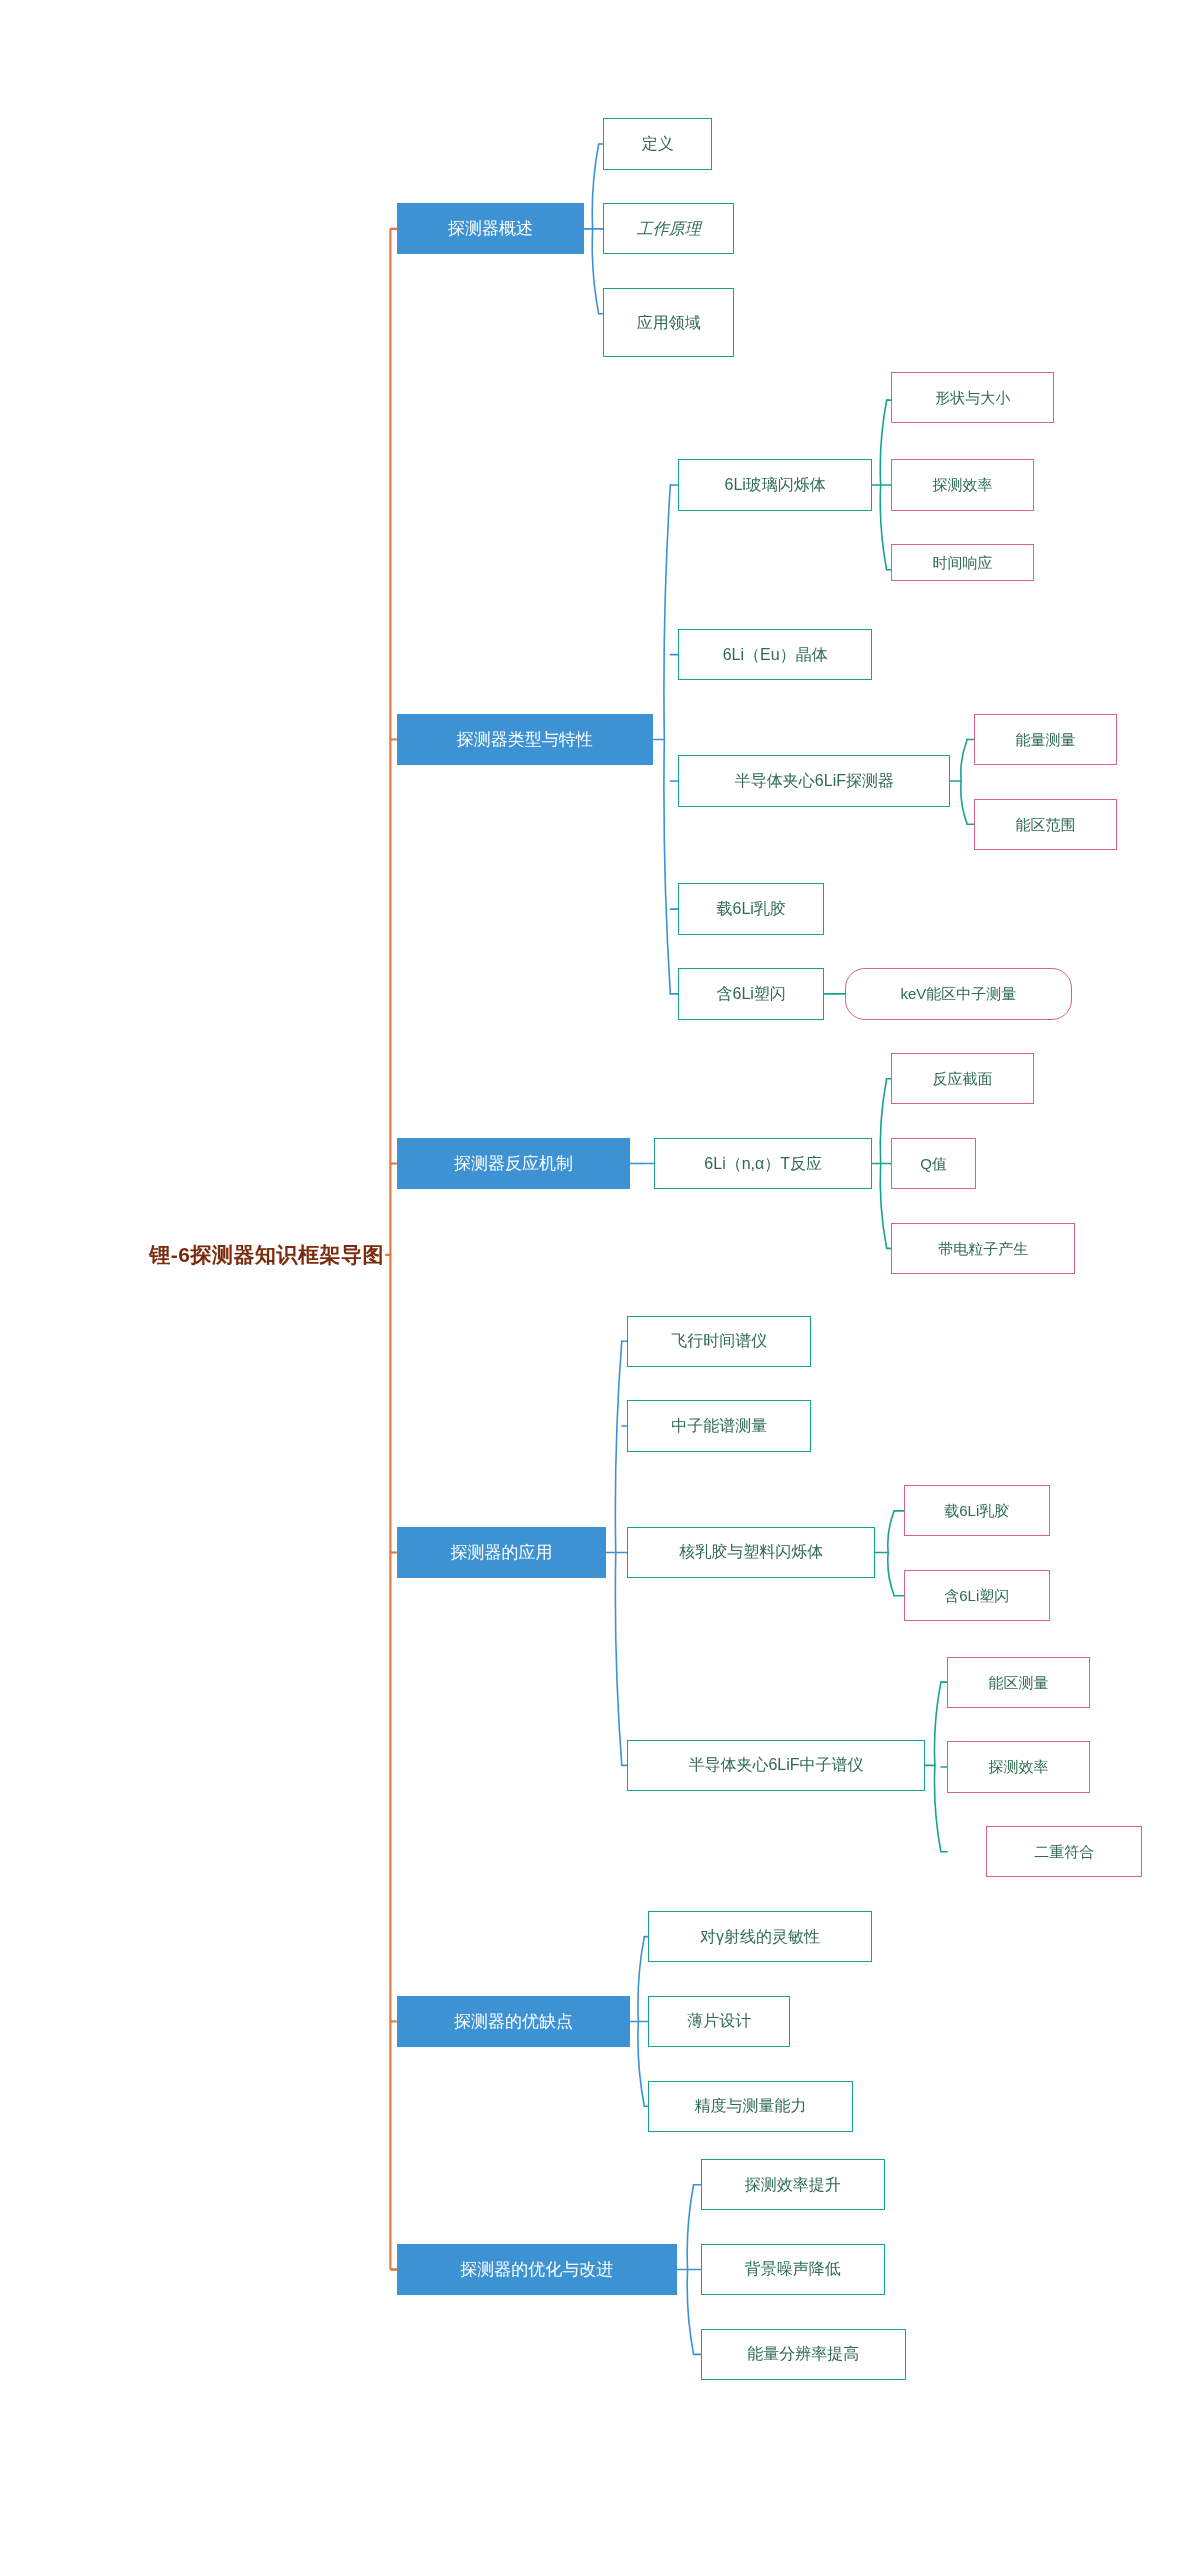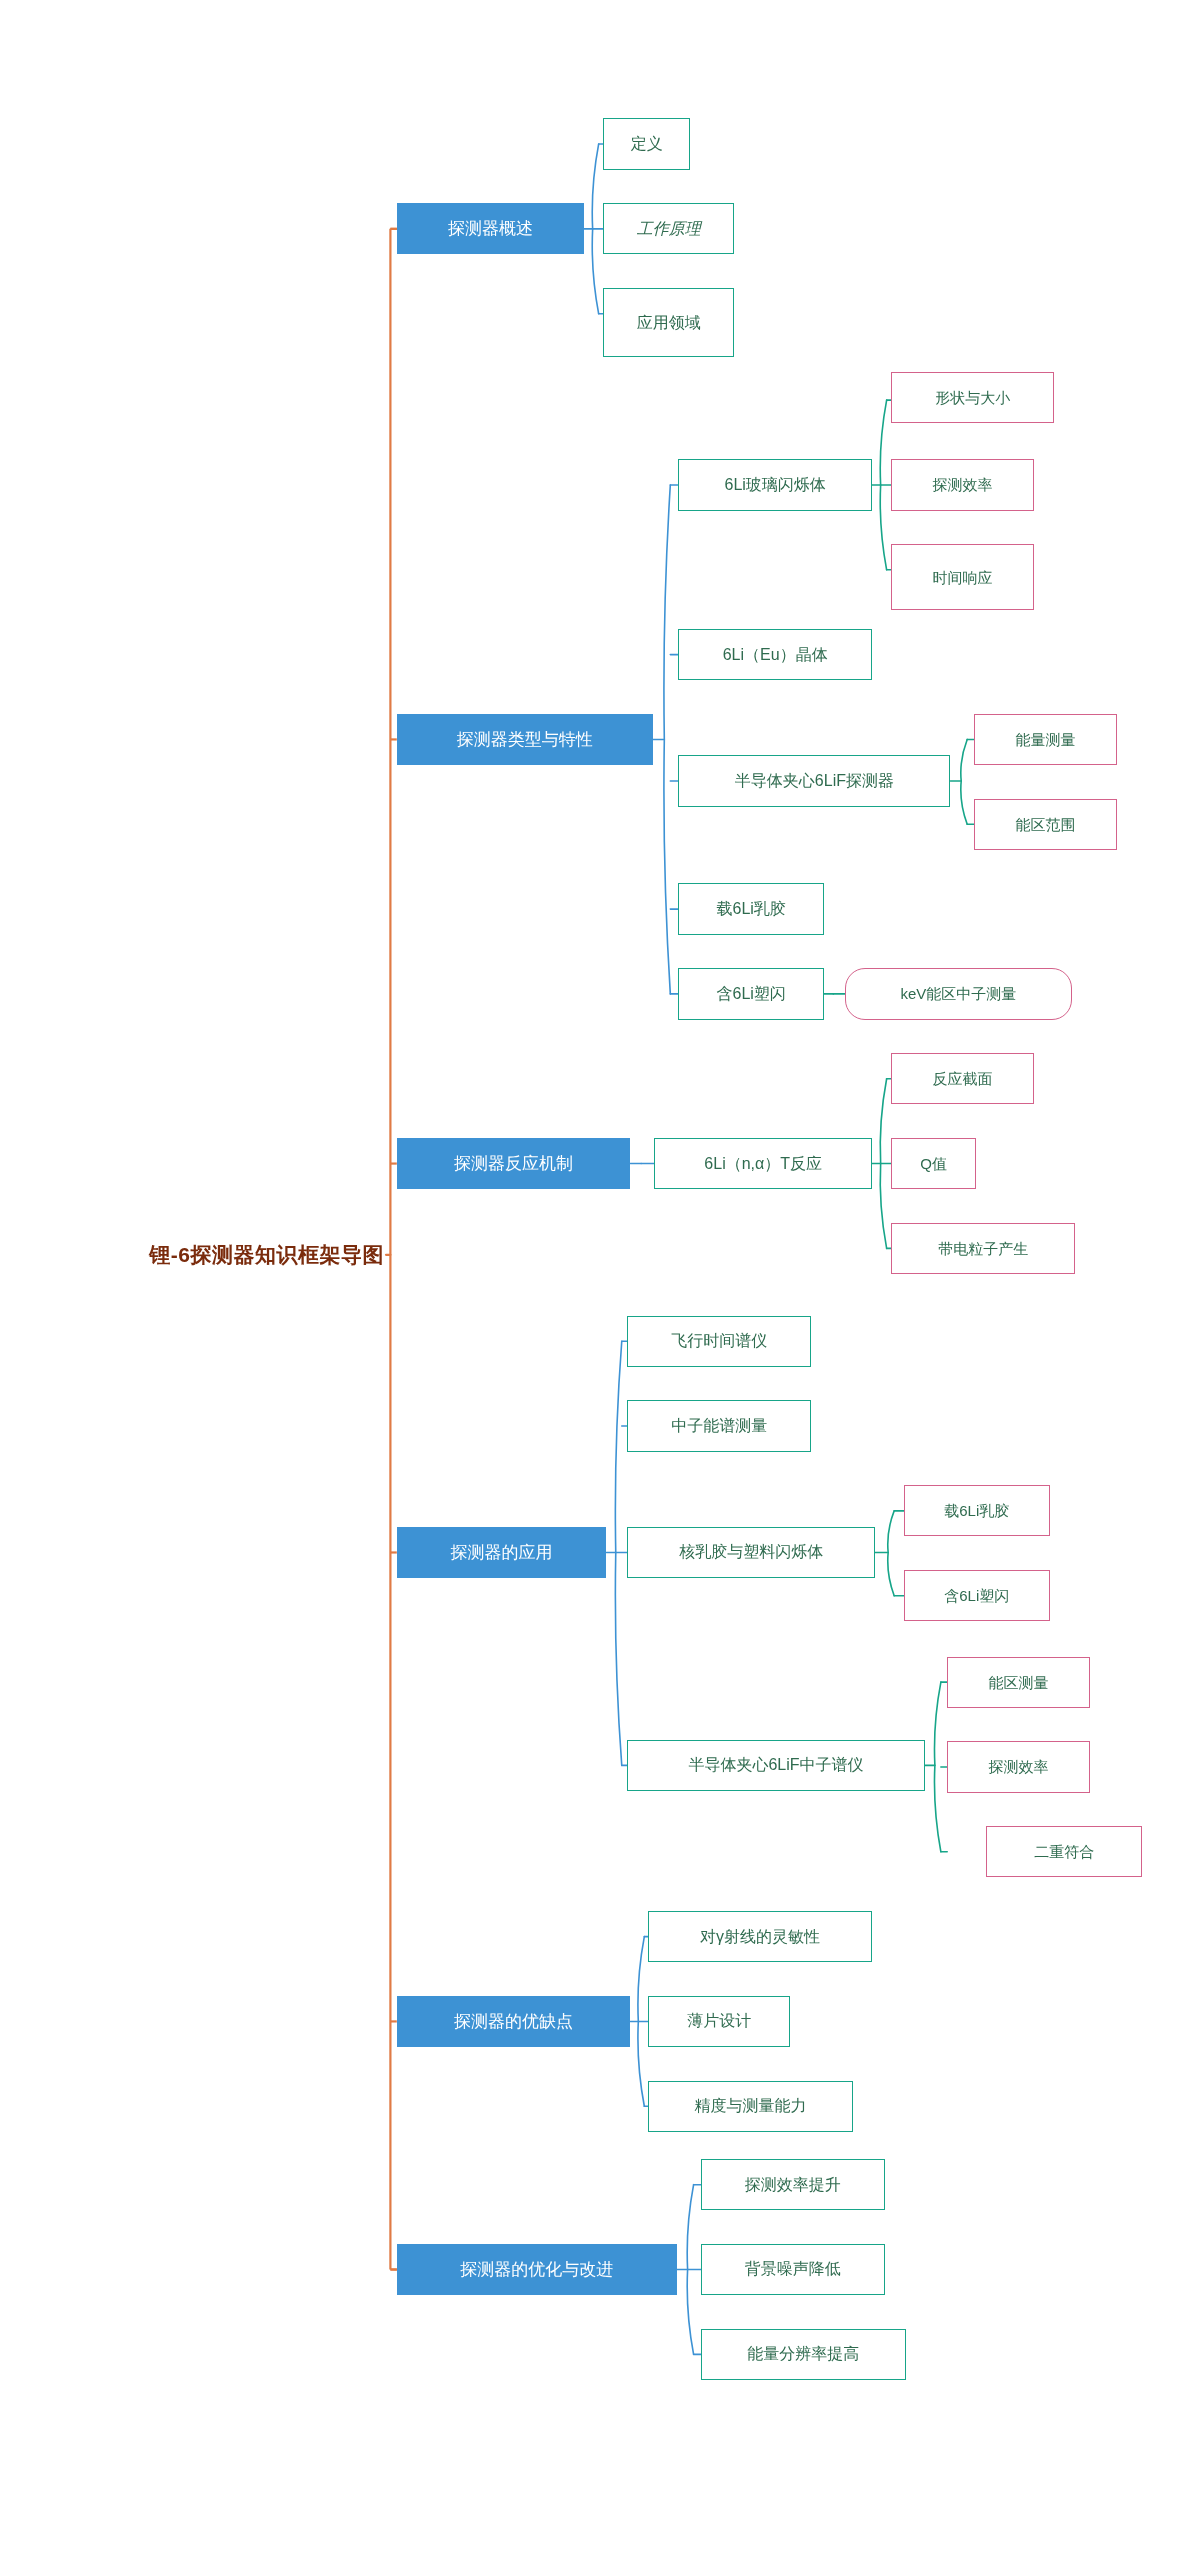--- a/index.html
+++ b/index.html
@@ -122,28 +122,28 @@
       <path d="M 644.32 2106.2551337896703 L 648 2106.2551337896703" fill="none" stroke="#3D92D4" stroke-width="1.6" stroke-linecap="round"></path>
       <path d="M 676.8000000000001 2269.50591163659 L 687.6 2269.50591163659" fill="none" stroke="#3D92D4" stroke-width="1.6" stroke-linecap="round"></path>
       <path d="M 693.6 2184.6795270690727 Q 685.6 2227.0927193528314 687.6 2269.50591163659 Q 685.6 2311.919103920349 693.6 2354.332296204107" fill="none" stroke="#3D92D4" stroke-width="1.6" stroke-linecap="round"></path>
       <path d="M 693.6 2184.6795270690727 L 700.8000000000001 2184.6795270690727" fill="none" stroke="#3D92D4" stroke-width="1.6" stroke-linecap="round"></path>
       <path d="M 687.6 2269.50591163659 L 700.8000000000001 2269.50591163659" fill="none" stroke="#3D92D4" stroke-width="1.6" stroke-linecap="round"></path>
       <path d="M 693.6 2354.332296204107 L 700.8000000000001 2354.332296204107" fill="none" stroke="#3D92D4" stroke-width="1.6" stroke-linecap="round"></path>
     </svg>
   <div id="nodes">
       <div class="node root" style="left: 56px; top: 1233.98px; width: 328px; height: 41.6129px;">锂-6探测器知识框架导图</div>
       <div class="node lvl1" style="left: 396.8px; top: 203.263px; width: 187.2px; height: 51.2159px; font-family: Liberation Serif, serif;">探测器概述</div>
-      <div class="node lvl2" style="left: 603.2px; top: 118.437px; width: 87px; height: 51.2159px;">定义</div>
+      <div class="node lvl2" style="left: 603.2px; top: 118.437px; width: 109px; height: 51.2159px;">定义</div>
       <div class="node lvl2" style="left: 603.2px; top: 203.263px; width: 131.2px; height: 51.2159px; font-style: italic;">工作原理</div>
       <div class="node lvl2" style="left: 603.2px; top: 288.09px; width: 131.2px; height: 69px;">应用领域</div>
       <div class="node lvl1" style="left: 396.8px; top: 713.822px; width: 256px; height: 51.2159px;">探测器类型与特性</div>
       <div class="node lvl2" style="left: 678.4px; top: 459.343px; width: 193.6px; height: 51.2159px;">6Li玻璃闪烁体</div>
       <div class="node lvl3" style="left: 891.2px; top: 372px; width: 163.2px; height: 51.2159px;">形状与大小</div>
       <div class="node lvl3" style="left: 891.2px; top: 459.343px; width: 142.4px; height: 51.2159px;">探测效率</div>
-      <div class="node lvl3" style="left: 891.2px; top: 544.169px; width: 142.4px; height: 66px;">时间响应</div>
+      <div class="node lvl3" style="left: 891.2px; top: 544.169px; width: 142.4px; height: 37px;">时间响应</div>
       <div class="node lvl2" style="left: 678.4px; top: 628.996px; width: 193.6px; height: 51.2159px;">6Li（Eu）晶体</div>
       <div class="node lvl2" style="left: 678.4px; top: 755.435px; width: 272px; height: 51.2159px;">半导体夹心6LiF探测器</div>
       <div class="node lvl3" style="left: 974.4px; top: 713.822px; width: 142.4px; height: 51.2159px;">能量测量</div>
       <div class="node lvl3" style="left: 974.4px; top: 798.648px; width: 142.4px; height: 51.2159px;">能区范围</div>
       <div class="node lvl2" style="left: 678.4px; top: 883.475px; width: 145.6px; height: 51.2159px;">载6Li乳胶</div>
       <div class="node lvl2" style="left: 678.4px; top: 968.301px; width: 145.6px; height: 51.2159px;">含6Li塑闪</div>
       <div class="node lvl3" style="left: 844.8px; top: 968.301px; width: 227.2px; height: 51.2159px; border-radius: 20px;">keV能区中子测量</div>
       <div class="node lvl1" style="left: 396.8px; top: 1137.95px; width: 233.6px; height: 51.2159px;">探测器反应机制</div>
       <div class="node lvl2" style="left: 654.4px; top: 1137.95px; width: 217.6px; height: 51.2159px;">6Li（n,α）T反应</div>
       <div class="node lvl3" style="left: 891.2px; top: 1053.13px; width: 142.4px; height: 51.2159px;">反应截面</div>

